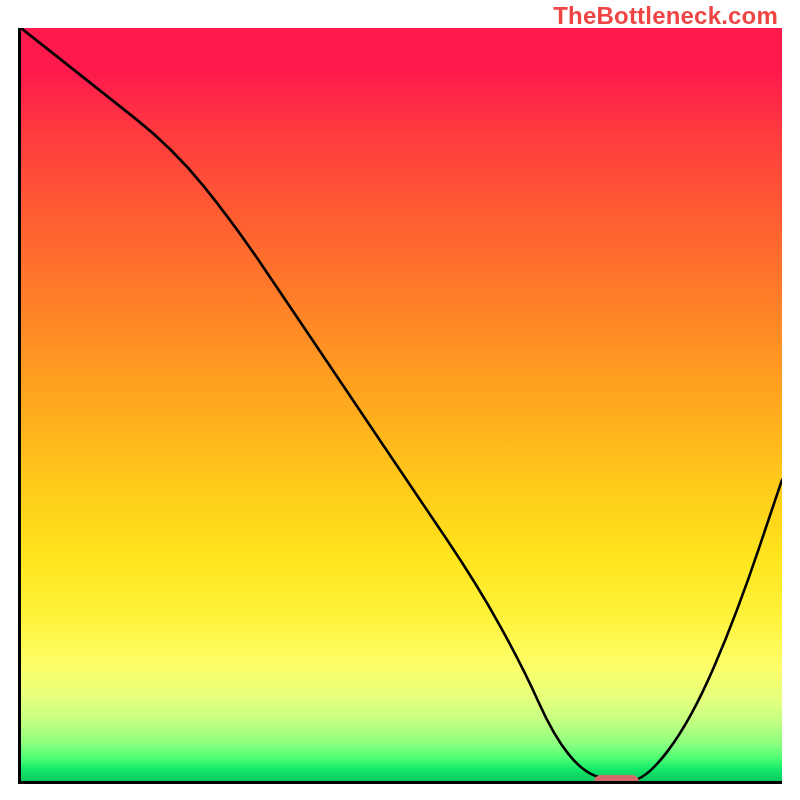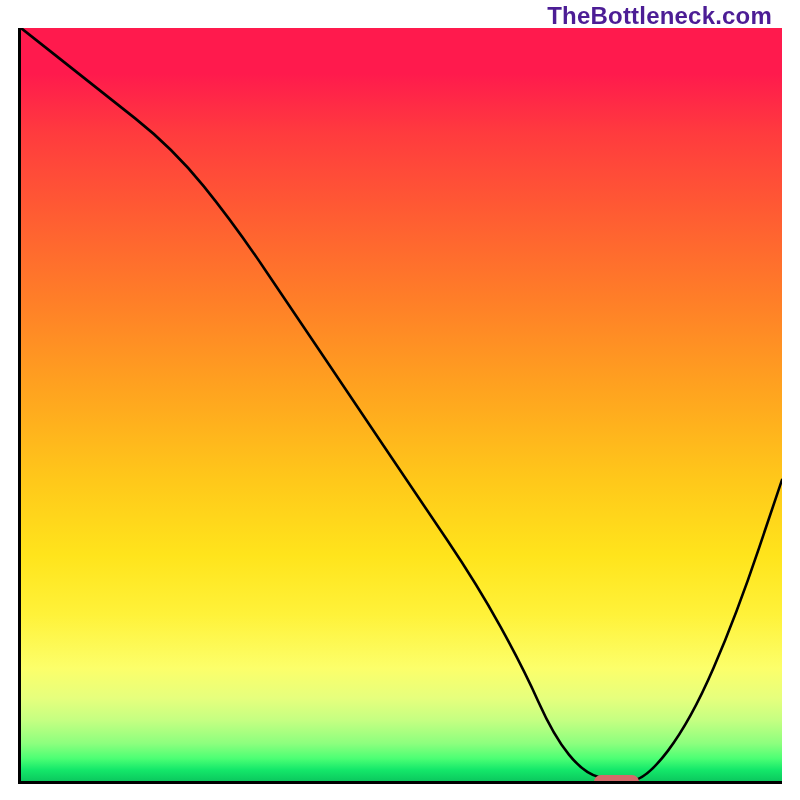--- a/index.html
+++ b/index.html
@@ -11,24 +11,24 @@
     font-family: Arial, Helvetica, sans-serif;
   }
   .canvas {
     position: relative;
     width: 800px;
     height: 800px;
   }
   .watermark {
     position: absolute;
     top: 2px;
-    right: 28px;
+    right: 22px;
     font-size: 24px;
     font-weight: 600;
-    color: #4c1d95;
+    color: #ef4444;
     letter-spacing: 0.2px;
     user-select: none;
   }
   .plot {
     position: absolute;
     left: 18px;
     top: 28px;
     width: 764px;
     height: 756px;
     box-sizing: border-box;

